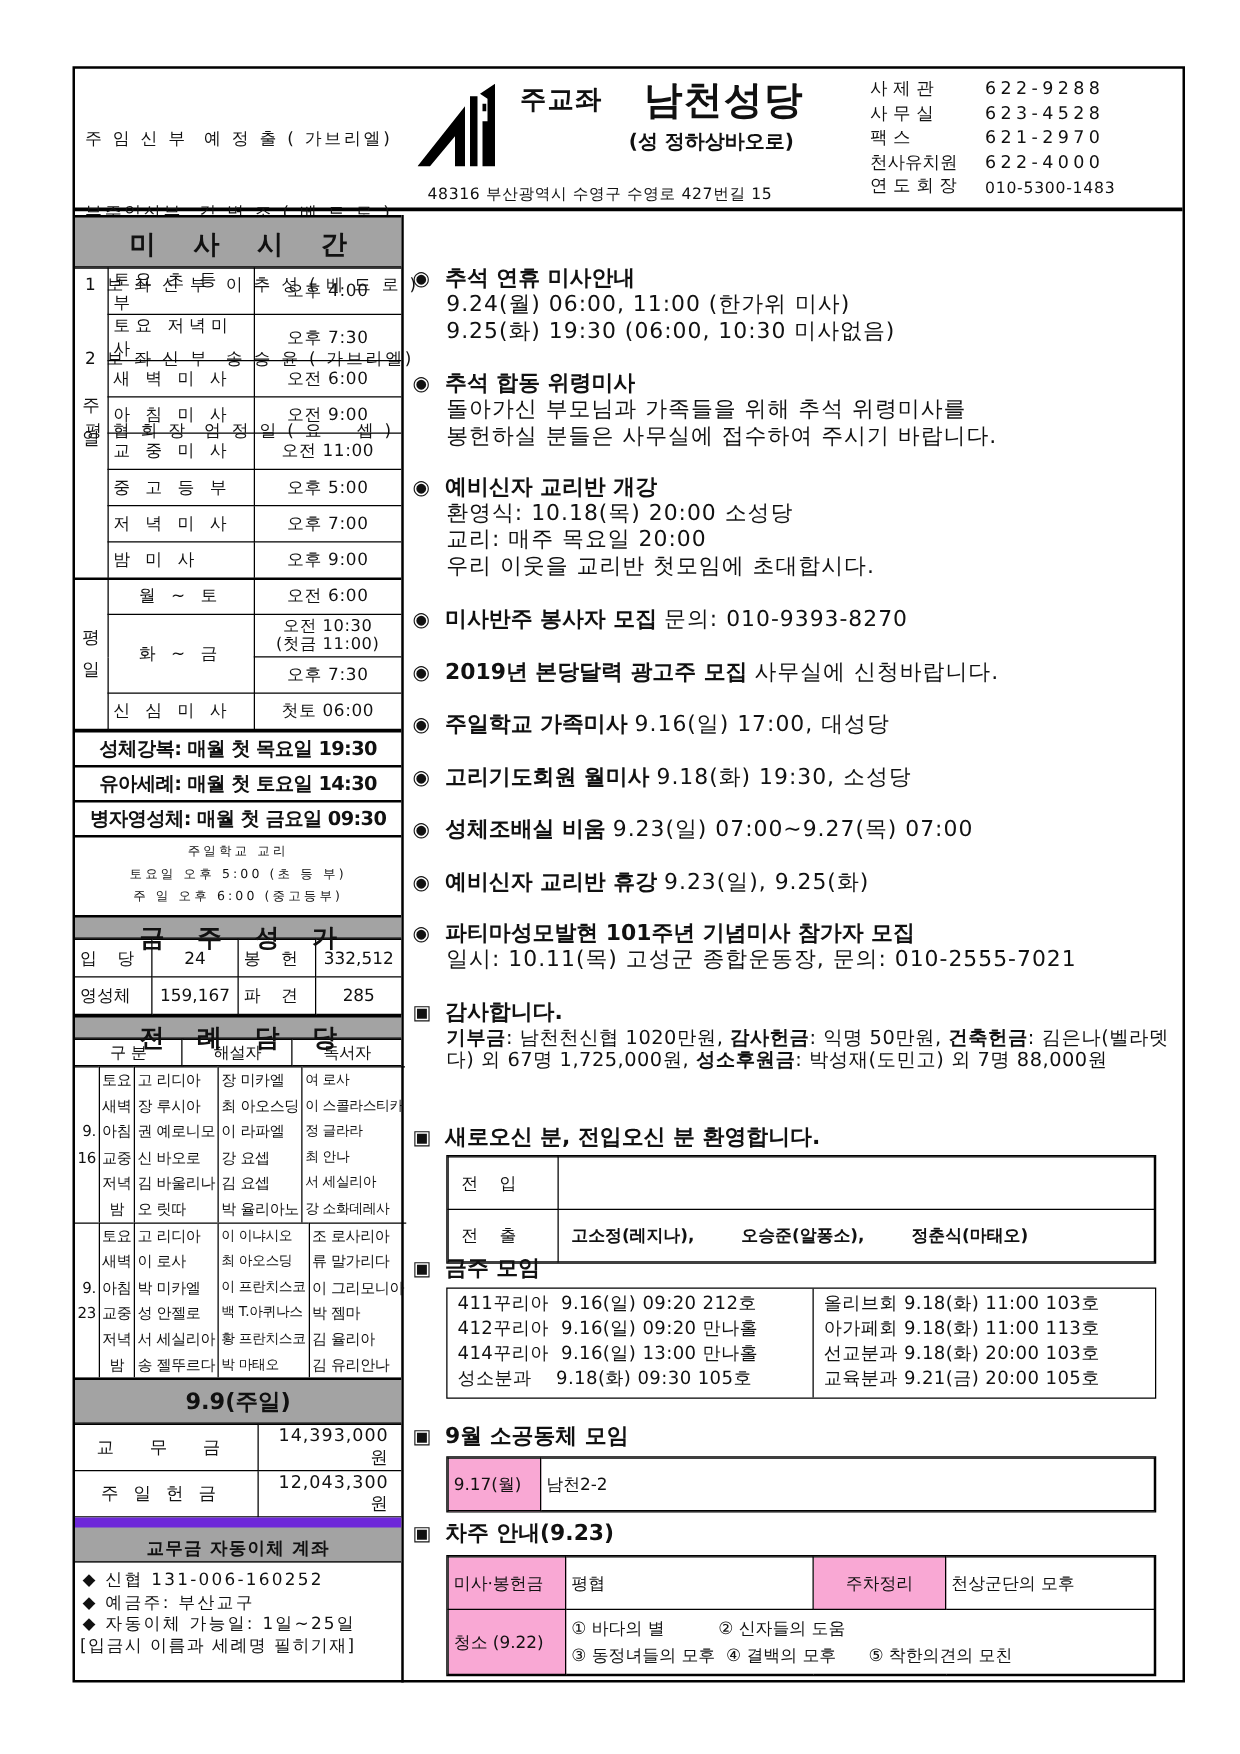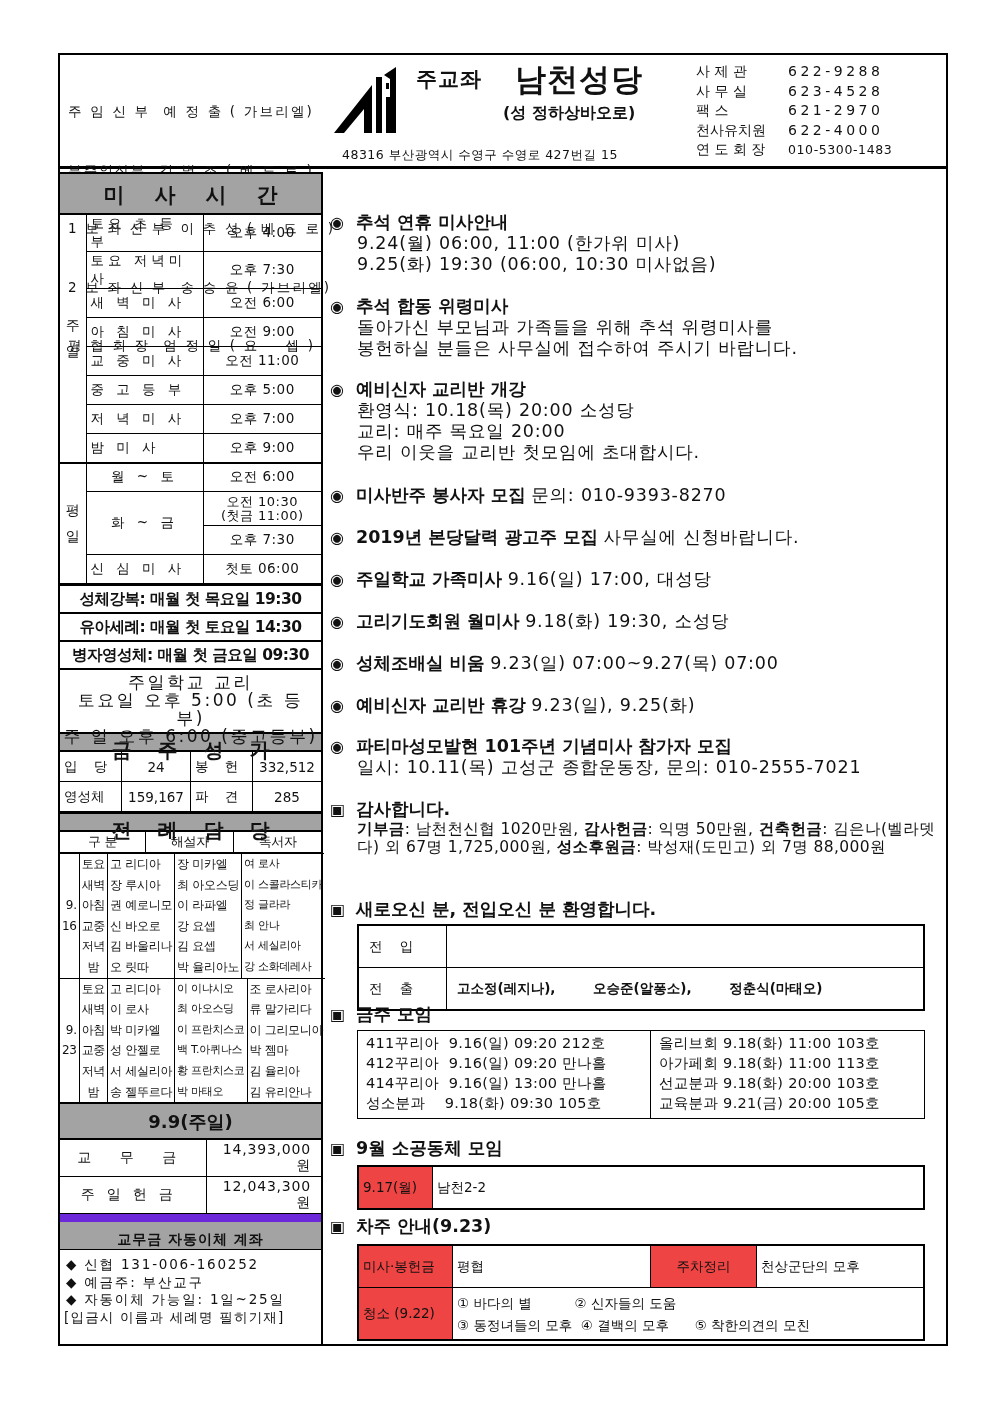--- a/index.html
+++ b/index.html
@@ -26,21 +26,21 @@
   .left { position: absolute; left: 0; top: 117px; width: 263px; height: 1174px; border-right: 2px solid #000; }
   .gray-head { background: #a3a3a3; font-weight: bold; text-align: center; border-bottom: 1px solid #000; }
   .mass-head { height: 42px; font-size: 21px; line-height: 42px; letter-spacing: 30px; padding-left: 30px; border-top: 2px solid #000;}
   table { border-collapse: collapse; width: 100%; }
   td { border: 1px solid #000; font-size: 13.5px; padding: 0 4px; }
   .mass-table td { height: 29px; }
   .mass-table .group { width: 26px; text-align: center; font-size: 14px; line-height: 26px; border-left: none; }
   .mass-table .name { width: 117px; letter-spacing: 4px; }
   .mass-table .time { text-align: center; letter-spacing: 0.5px; border-right: none; }
   .bold-line { height: 28px; border-top: 2px solid #000; font-size: 15.5px; font-weight: bold; text-align: center; line-height: 26px; letter-spacing: -0.5px; }
-  .school { border-top: 2px solid #000; font-size: 17px; line-height: 18px; text-align: center; letter-spacing: 2.5px; padding: 3px 0; height: 64px; }
+  .school { border-top: 2px solid #000; font-size: 10px; line-height: 18px; text-align: center; letter-spacing: 2.5px; padding: 3px 0; height: 64px; }
   .sec-head { height: 19px; font-size: 20px; line-height: 32px; border-top: 2px solid #000; letter-spacing: 26px; padding-left: 26px; }
   .hymn td { height: 30px; text-align: center; }
   .hymn td:first-child { border-left: none; text-align: left; letter-spacing: 6px; }
   .hymn td:last-child { border-right: none; }
   .liturgy td { font-size: 12px; height: 20px; padding: 0 2px; white-space: nowrap; letter-spacing: -0.3px; }
   .liturgy td:first-child { border-left: none; }
   .liturgy td:last-child { border-right: none; }
   .liturgy .hdr td { font-size: 13px; text-align: center; height: 21px; }
   .lt-block td { border-top: none; border-bottom: none; line-height: 20.6px; vertical-align: middle; }
   .lt-block { border-top: 1px solid #000; }
@@ -56,21 +56,21 @@
   .item { position: absolute; left: 0; font-size: 17.5px; line-height: 21px; }
   .item .mark { display: inline-block; width: 26px; font-size: 16px; }
   .item b { font-weight: bold; }
   .item .body { padding-left: 27px; letter-spacing: 0.8px; }
   .item .inline { letter-spacing: 0.8px; }
   .sq-title { font-size: 17.5px; font-weight: bold; }
   .sq-mark { display: inline-block; width: 26px; font-size: 16px; }
   .thanks { font-size: 15.5px; line-height: 18px; padding-left: 27px; letter-spacing: 0.4px; }
   .box { position: absolute; left: 27px; border: 1px solid #000; font-size: 14.5px; }
   .box td { height: 42px; padding: 0 10px; }
-  .box td.g { background: #ef4444; }
+  .box td.g { background: #f9a8d4; }
   .meet { display: flex; font-size: 14.5px; line-height: 20px; letter-spacing: 0.3px; }
   .meet .col { padding: 2px 8px; white-space: pre; }
   .meet .col + .col { border-left: 1px solid #000; }
 </style>
 </head>
 <body>
 
 <div class="page">
 
   <div class="header">

